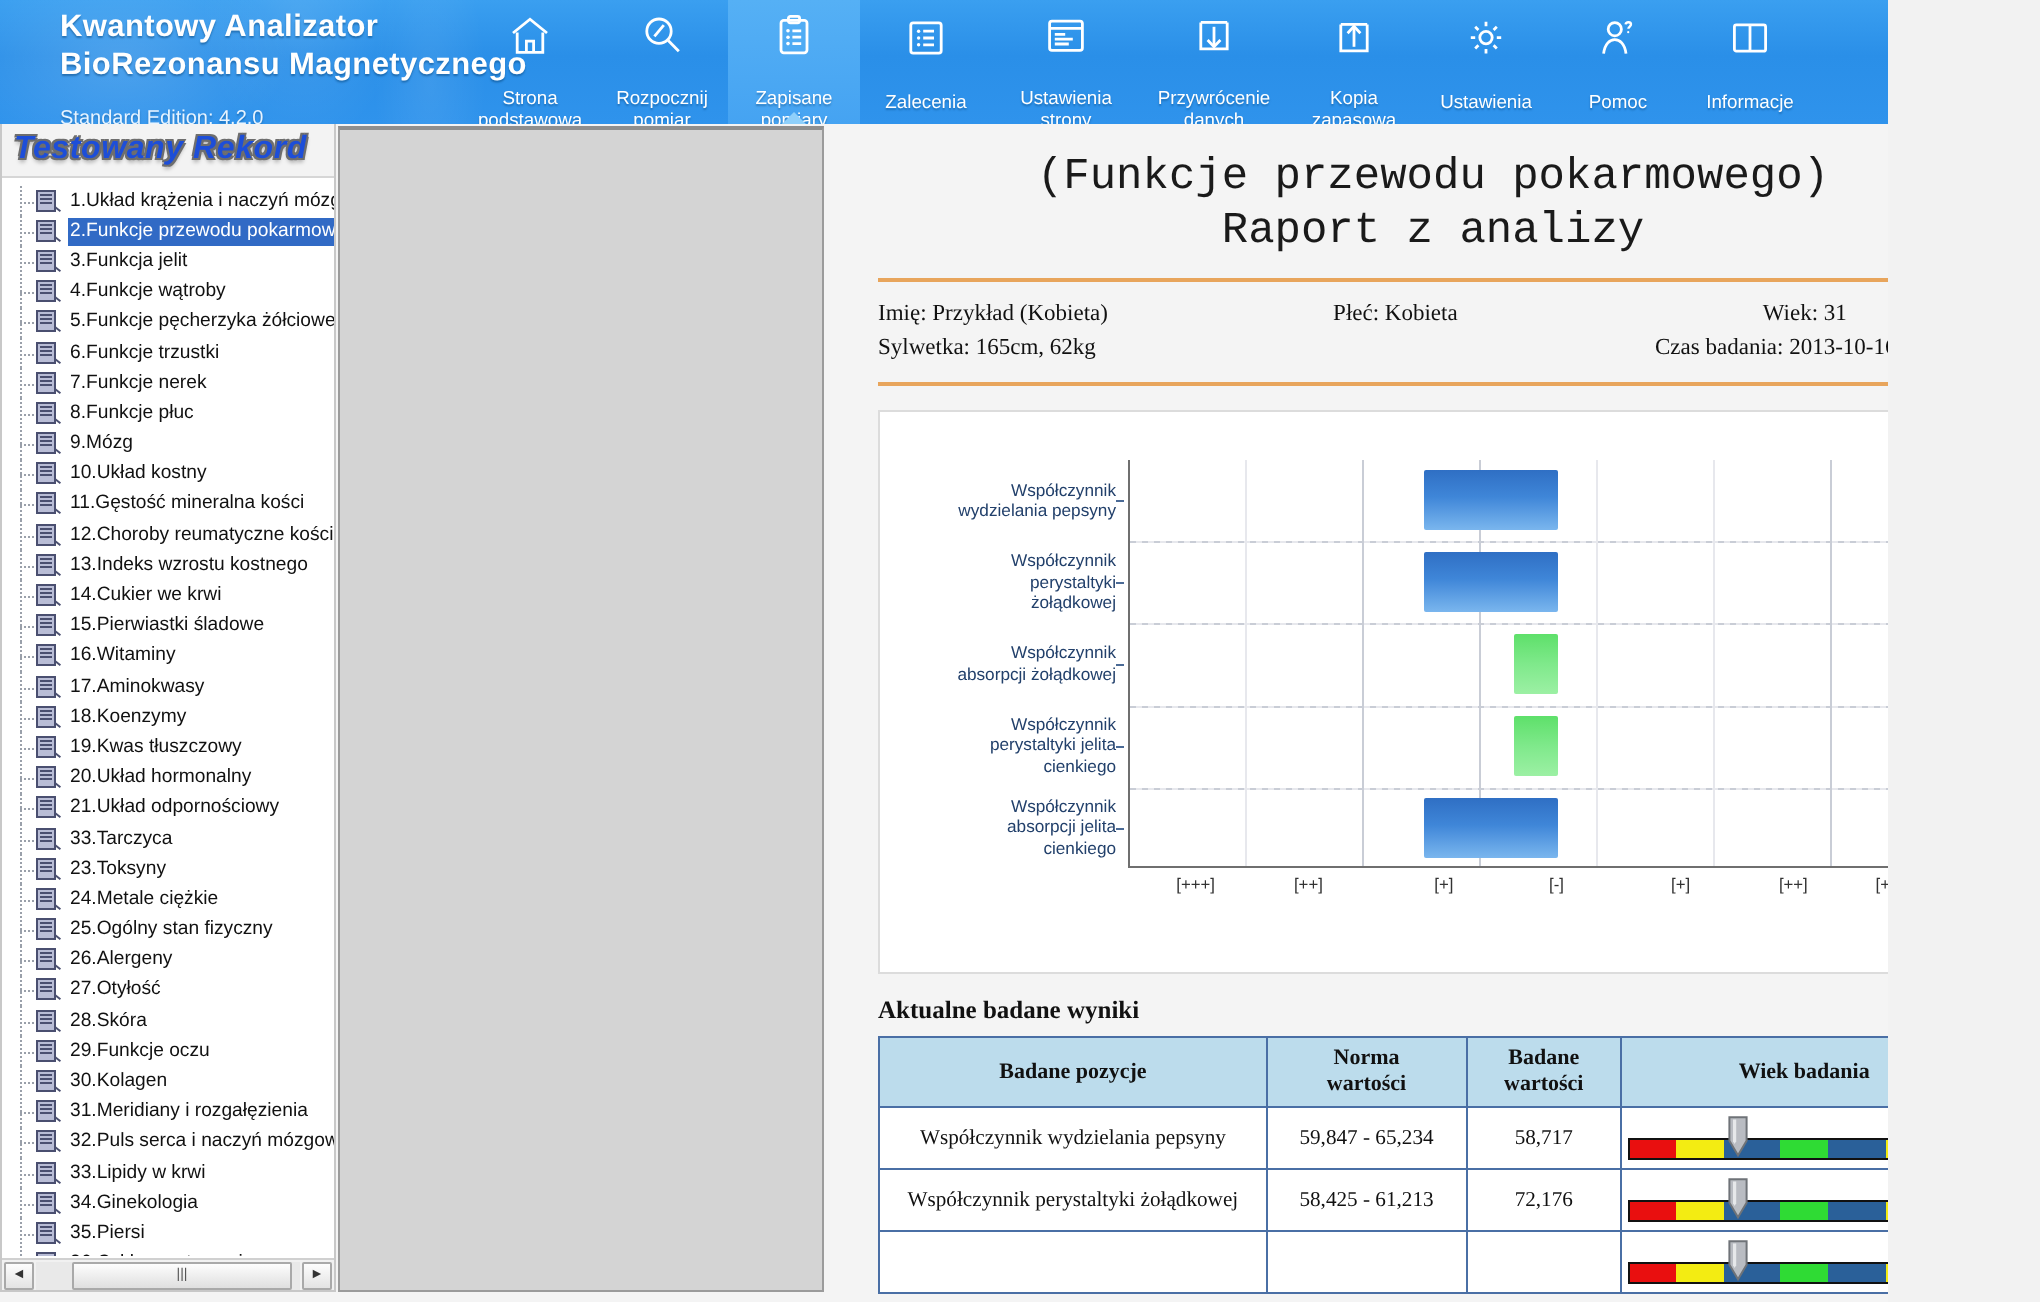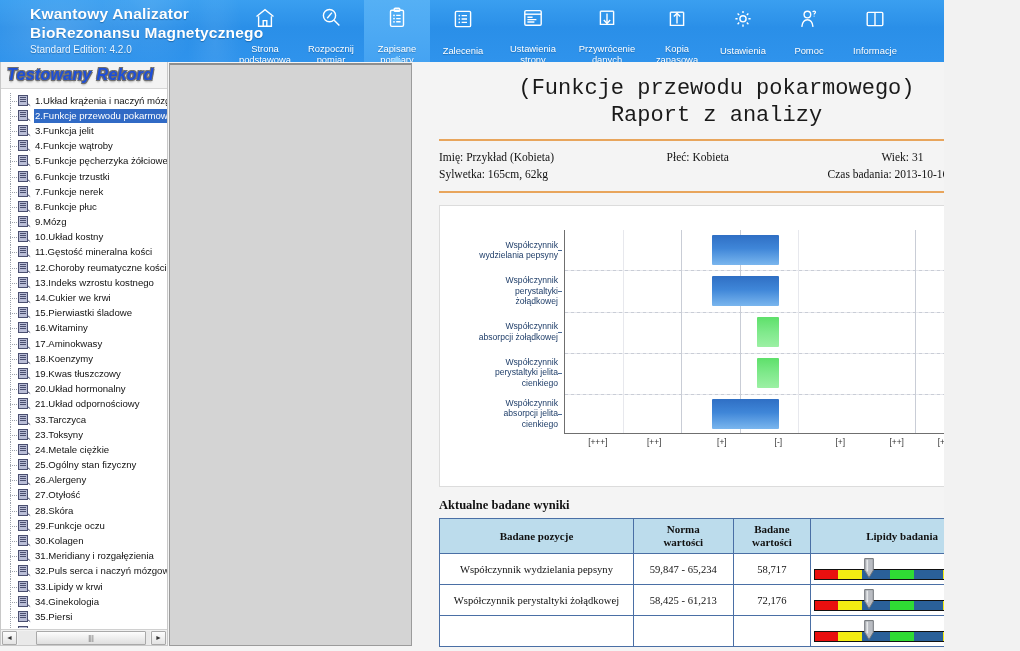--- a/index.html
+++ b/index.html
@@ -24,21 +24,21 @@
       radial-gradient(ellipse 120px 70px at 60px 60px, rgba(255,255,255,.16), rgba(255,255,255,0) 70%),
       radial-gradient(ellipse 70px 90px at 150px 40px, rgba(255,255,255,.10), rgba(255,255,255,0) 70%),
       radial-gradient(ellipse 40px 100px at 215px 70px, rgba(255,255,255,.08), rgba(255,255,255,0) 70%);
     pointer-events: none;
   }
   .brand { position: absolute; left: 30px; top: 4px; color: #ffffff; }
   .brand .l1 { font-size: 15.5px; font-weight: bold; letter-spacing: .2px; line-height: 19px;
                text-shadow: 0 1px 1px rgba(0,60,110,.45); }
   .brand .l2 { font-size: 15.5px; font-weight: bold; letter-spacing: .2px; line-height: 19px;
                text-shadow: 0 1px 1px rgba(0,60,110,.45); }
-  .brand .l3 { font-size: 10px; line-height: 14px; color: #e8f4ff; margin-top: 1px;
+  .brand .l3 { font-size: 10px; line-height: 14px; color: #e8f4ff; margin-top: 11px;
                text-shadow: 0 1px 1px rgba(0,60,110,.4); }
 
   .tools { position: absolute; left: 232px; top: 0; height: 62px; display: flex; align-items: stretch; }
   .tool {
     position: relative;
     width: 66px; height: 62px;
     display: flex; flex-direction: column; align-items: center; justify-content: flex-start;
     padding-top: 6px;
     color: #ffffff; cursor: default;
   }
@@ -915,21 +915,21 @@
               <col class="col-val">
               <col class="col-res">
           </colgroup>
           <thead>
             <tr>
               <th>Badane pozycje</th>
               <th style="white-space:pre-line">Norma
 wartości</th>
               <th style="white-space:pre-line">Badane
 wartości</th>
-              <th>Lipidy badania</th>
+              <th>Wiek badania</th>
             </tr>
           </thead>
           <tbody id="res-body">
               <tr>
                 <td class="name">Współczynnik wydzielania pepsyny</td>
                 <td>59,847 - 65,234</td>
                 <td>58,717</td>
                 <td>
                   <div class="gauge">
                     <div class="segs">

